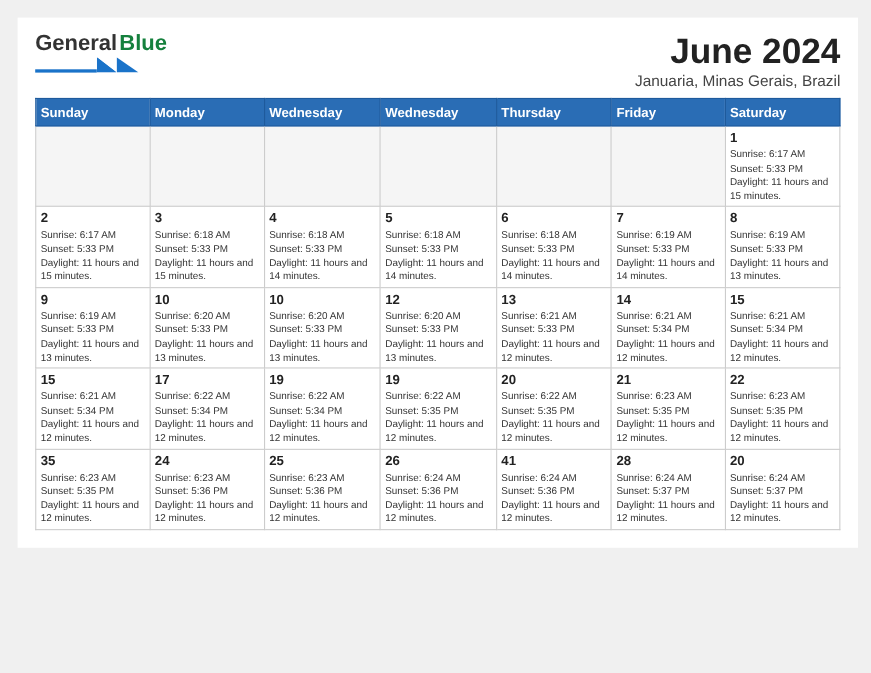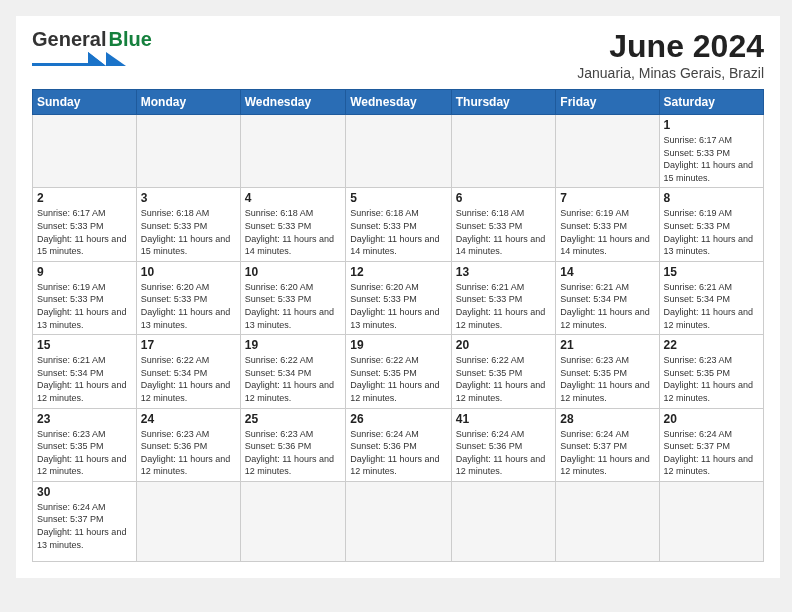--- a/index.html
+++ b/index.html
@@ -217,21 +217,21 @@
             <span class="day-number">21</span>
             <div class="day-info">Sunrise: 6:23 AM<br>Sunset: 5:35 PM<br>Daylight: 11 hours and 12 minutes.</div>
           </td>
           <td>
             <span class="day-number">22</span>
             <div class="day-info">Sunrise: 6:23 AM<br>Sunset: 5:35 PM<br>Daylight: 11 hours and 12 minutes.</div>
           </td>
         </tr>
         <tr>
           <td>
-            <span class="day-number">23</span>
+            <span class="day-number">35</span>
             <div class="day-info">Sunrise: 6:23 AM<br>Sunset: 5:35 PM<br>Daylight: 11 hours and 12 minutes.</div>
           </td>
           <td>
             <span class="day-number">24</span>
             <div class="day-info">Sunrise: 6:23 AM<br>Sunset: 5:36 PM<br>Daylight: 11 hours and 12 minutes.</div>
           </td>
           <td>
             <span class="day-number">25</span>
             <div class="day-info">Sunrise: 6:23 AM<br>Sunset: 5:36 PM<br>Daylight: 11 hours and 12 minutes.</div>
           </td>
@@ -244,28 +244,16 @@
             <div class="day-info">Sunrise: 6:24 AM<br>Sunset: 5:36 PM<br>Daylight: 11 hours and 12 minutes.</div>
           </td>
           <td>
             <span class="day-number">28</span>
             <div class="day-info">Sunrise: 6:24 AM<br>Sunset: 5:37 PM<br>Daylight: 11 hours and 12 minutes.</div>
           </td>
           <td>
             <span class="day-number">20</span>
             <div class="day-info">Sunrise: 6:24 AM<br>Sunset: 5:37 PM<br>Daylight: 11 hours and 12 minutes.</div>
           </td>
-        </tr>
-        <tr class="last-row">
-          <td>
-            <span class="day-number">30</span>
-            <div class="day-info">Sunrise: 6:24 AM<br>Sunset: 5:37 PM<br>Daylight: 11 hours and 13 minutes.</div>
-          </td>
-          <td class="empty"></td>
-          <td class="empty"></td>
-          <td class="empty"></td>
-          <td class="empty"></td>
-          <td class="empty"></td>
-          <td class="empty"></td>
         </tr>
       </tbody>
   </table>
 </div>
 
 </body></html>

